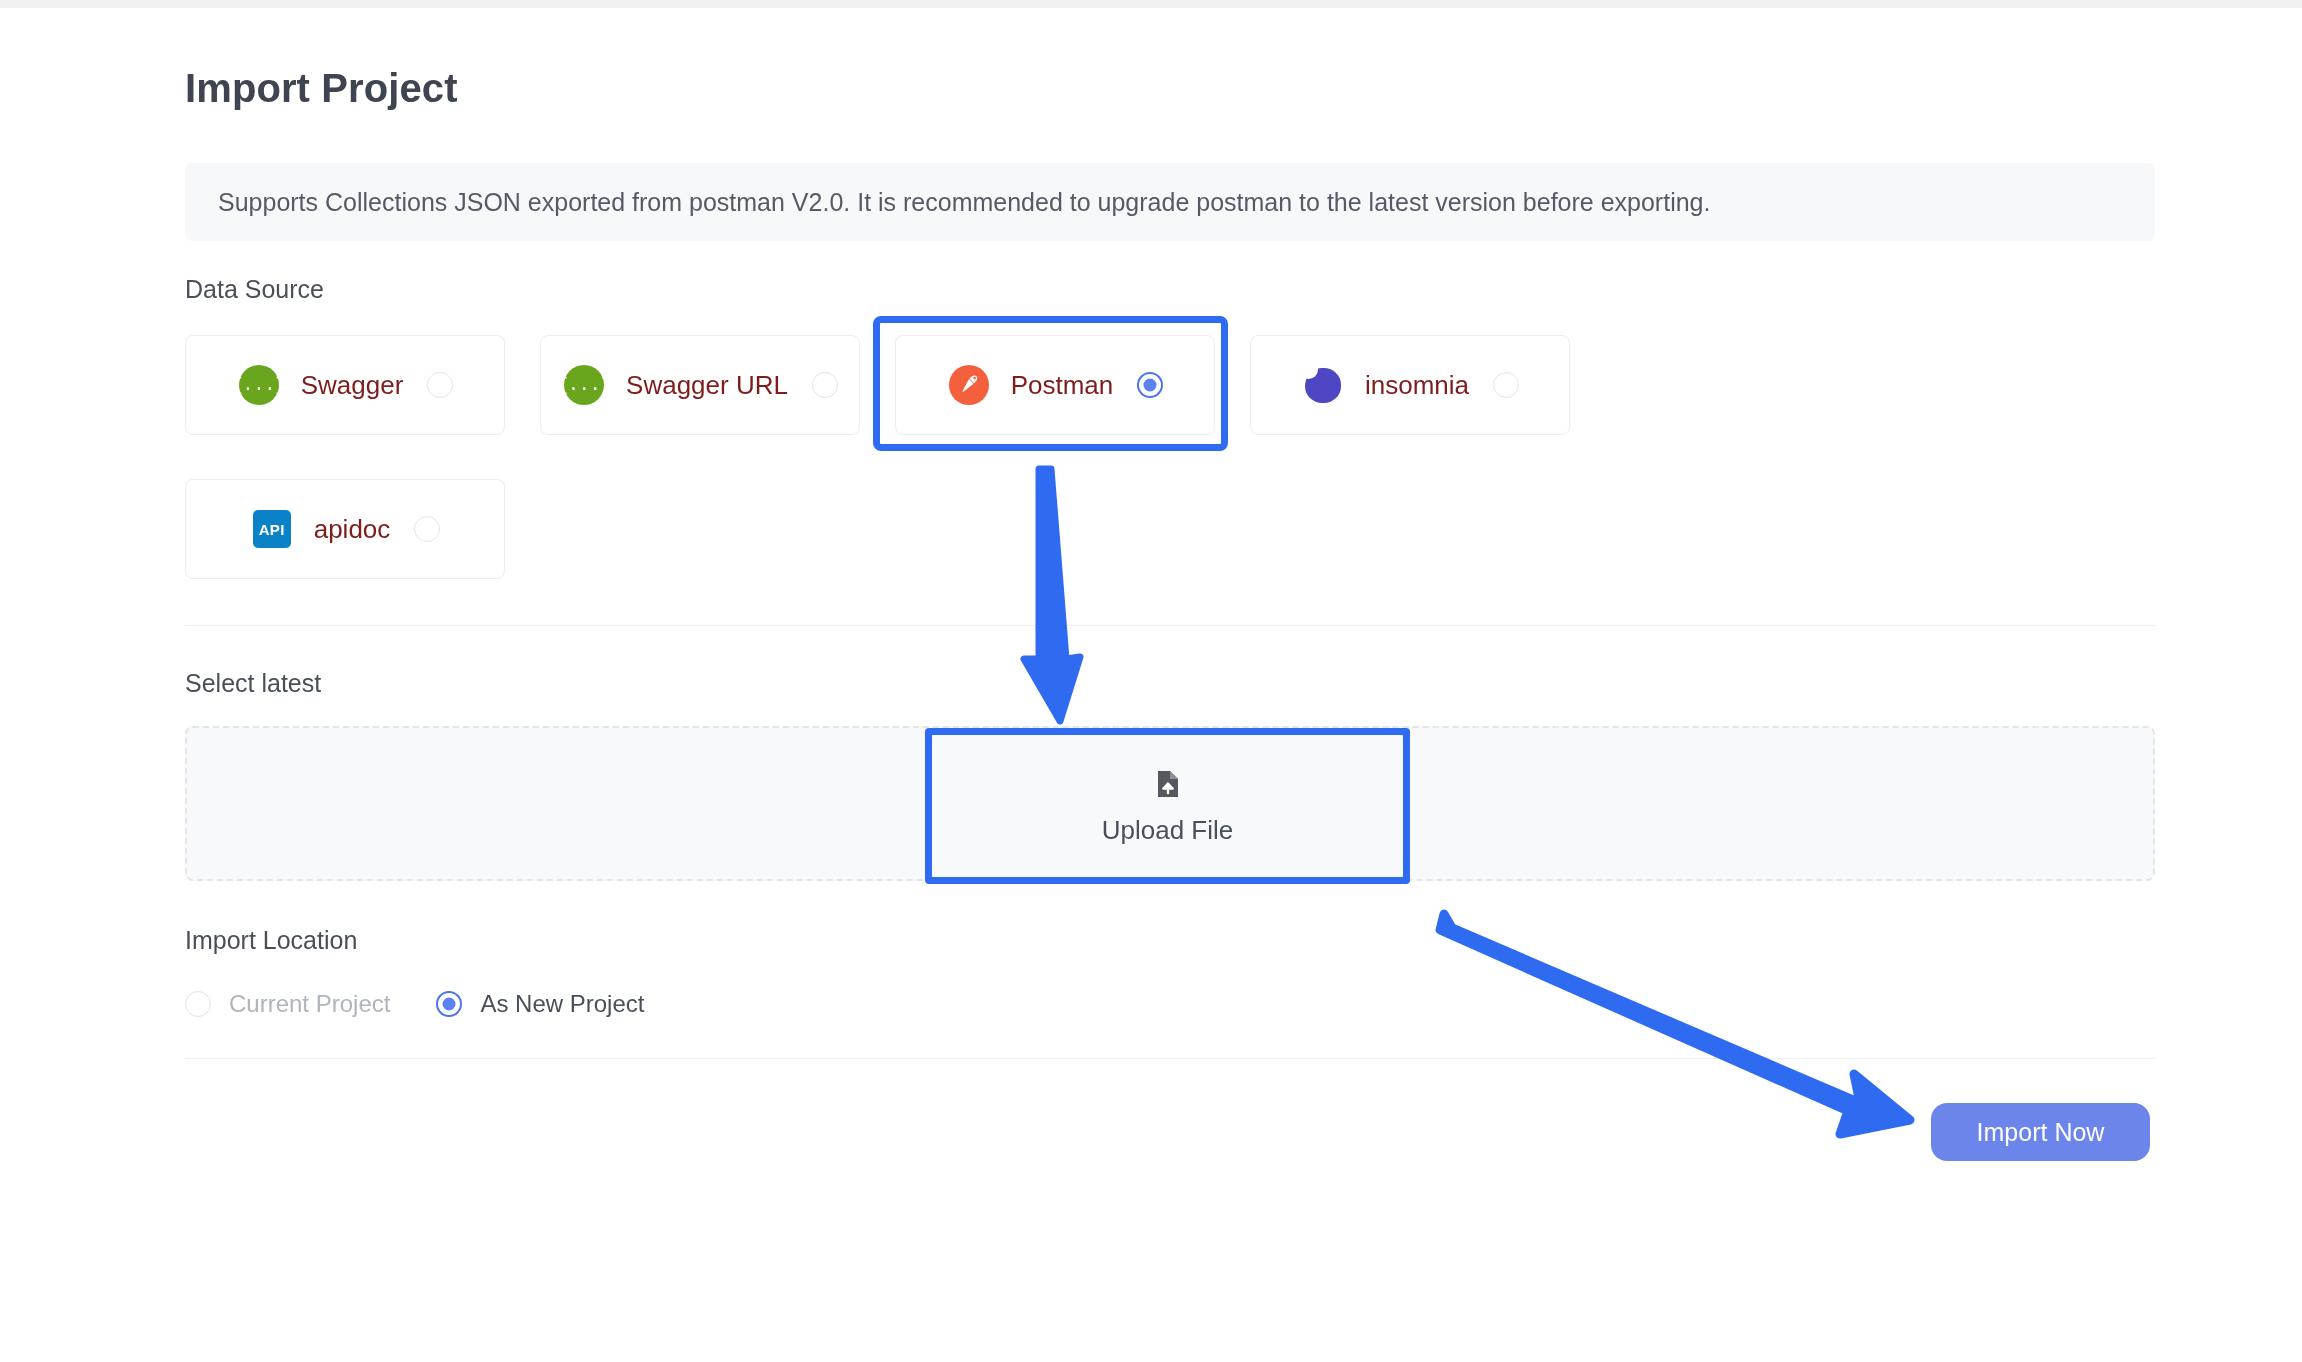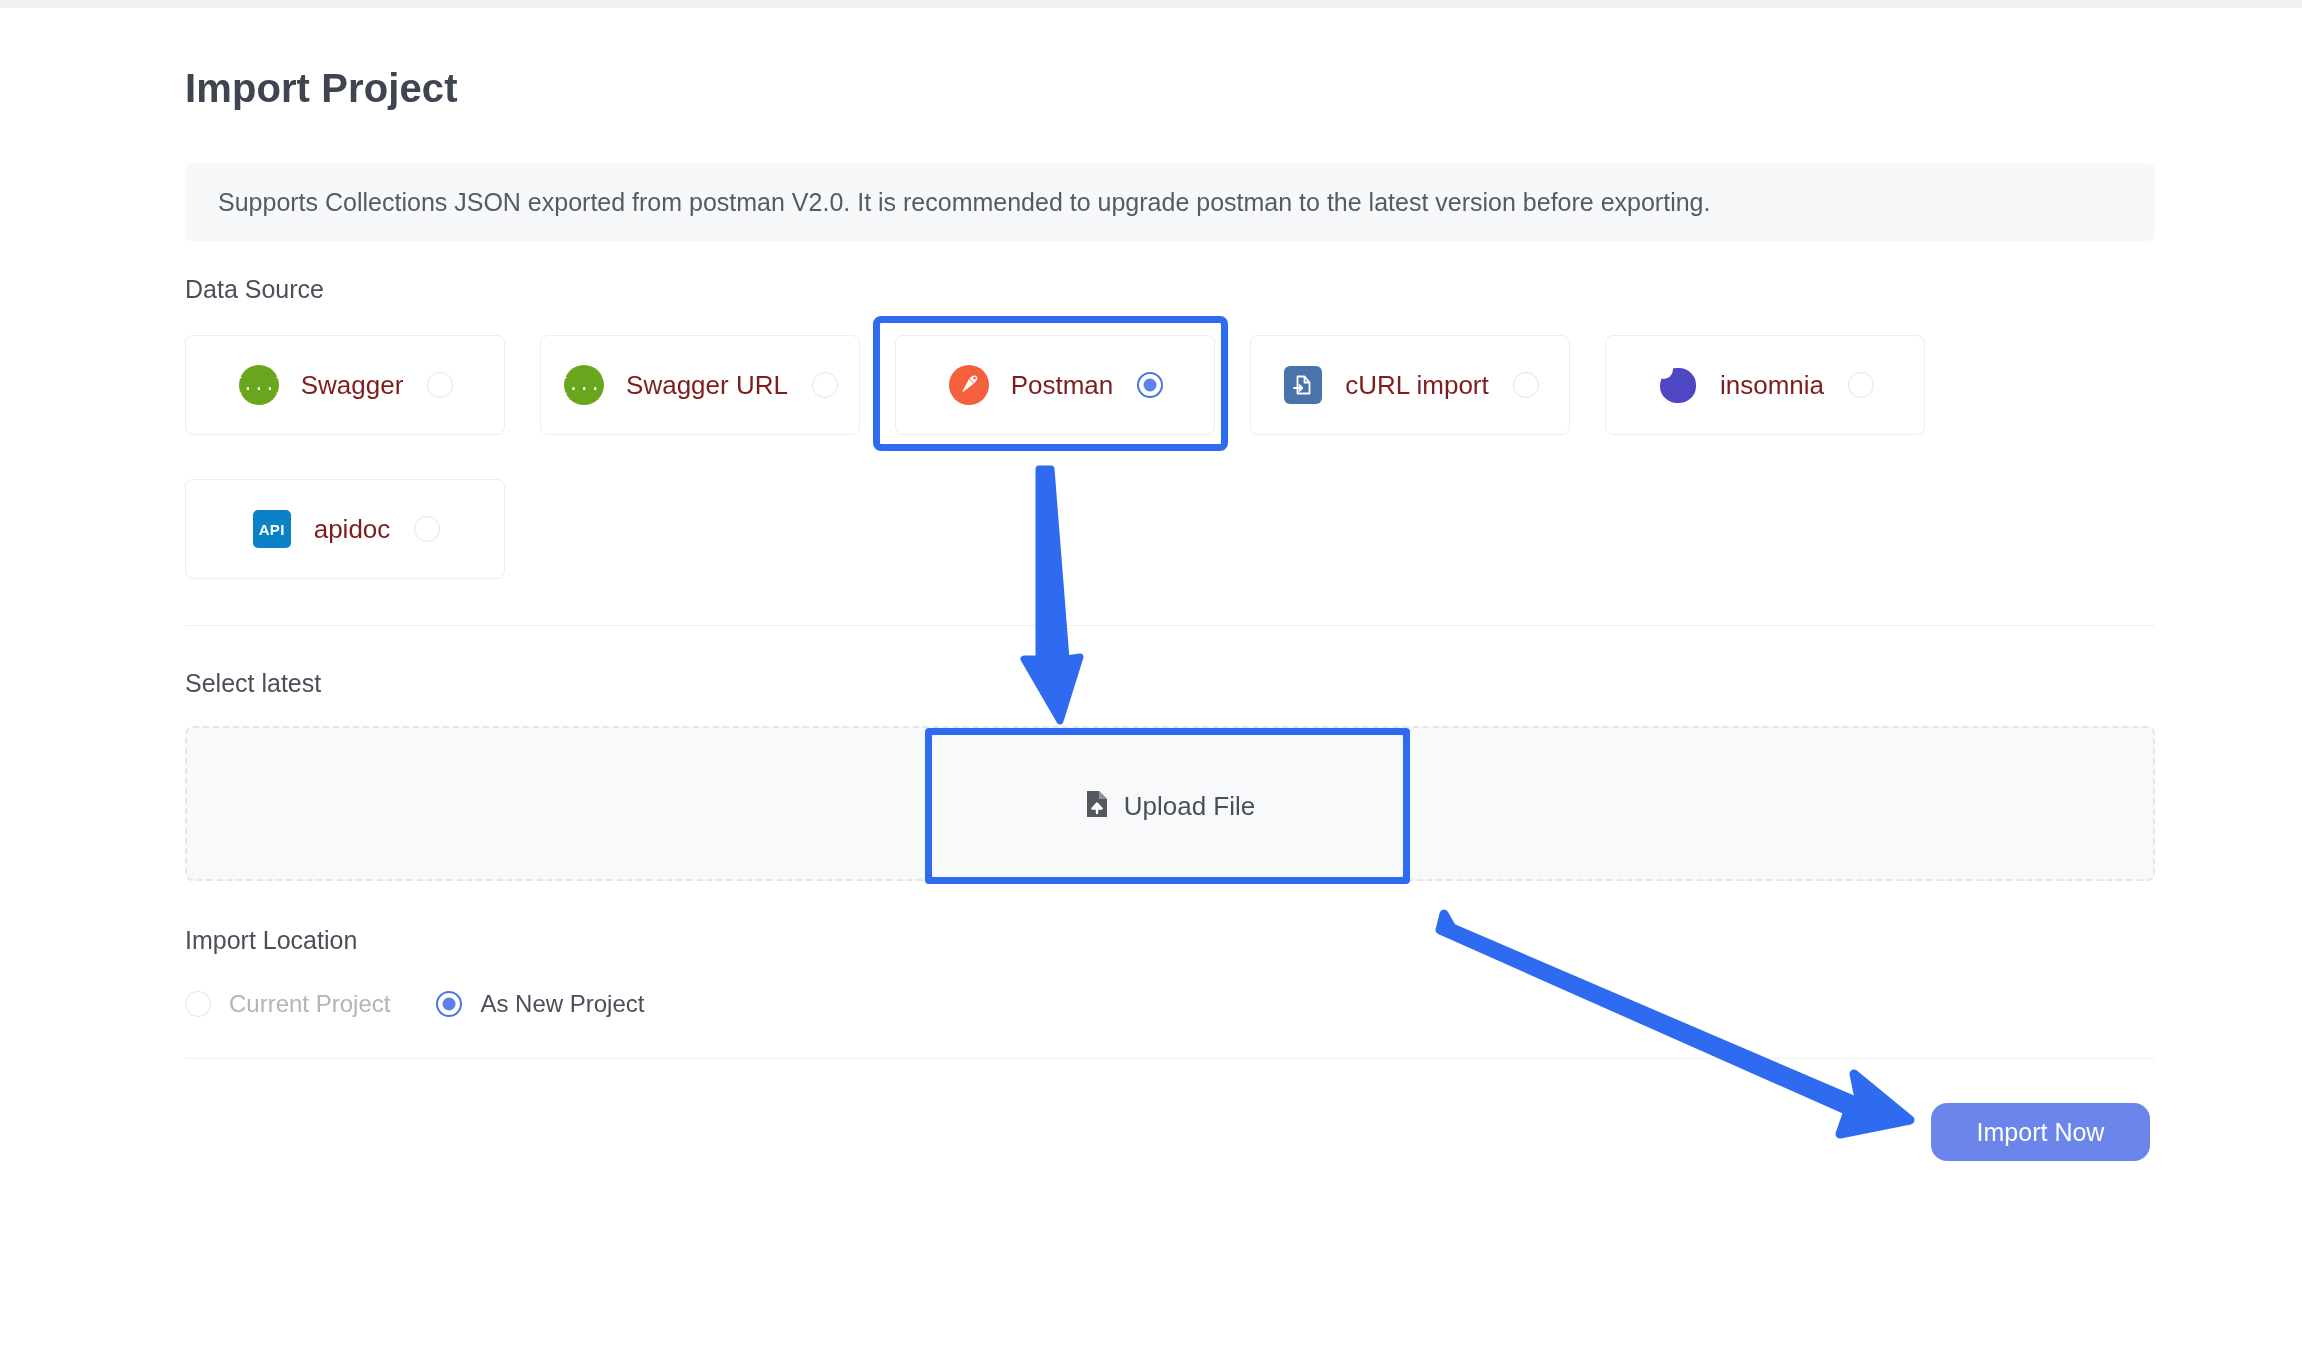--- a/index.html
+++ b/index.html
@@ -210,21 +210,21 @@
   #upload-box {
     position: absolute;
     left: 931px;
     top: 726px;
     width: 473px;
     height: 144px;
     background: #f8f9fb;
     border: 1px solid #e3e5e9;
     border-radius: 4px;
     display: flex;
-    flex-direction: row;
+    flex-direction: column;
     align-items: center;
     justify-content: center;
     gap: 10px;
   }
   #upload-box .upload-label {
     font-size: 26px;
     color: #4a5059;
   }
   
   .annot-box {
@@ -334,33 +334,20 @@
               <path d="M20.0 14.1l4.6 4.6-10.2 8.0c-0.5 0.4-1.2-0.3-0.8-0.8l6.4-11.8z"></path>
               <circle cx="25.6" cy="13.1" r="1.3" fill="#f4603e"></circle>
             </g>
           </svg>
         </span>
       </span>
       <span class="ds-label">Postman</span>
       <span class="radio checked"></span>
     </div>
 
-    <div class="ds-card">
-      <span class="icon-wrap">
-        <span class="icon-curl">
-          <svg width="24" height="24" viewBox="0 0 24 24" aria-hidden="true">
-            <path d="M13.5 3.5h-7v17h12V9.5l-5-6z" fill="none" stroke="#ffffff" stroke-width="1.8" stroke-linejoin="round"></path>
-            <path d="M13.5 3.6v5.9h5.0" fill="none" stroke="#ffffff" stroke-width="1.8" stroke-linejoin="round"></path>
-            <path d="M3.0 15.0h8.2M8.4 12.2l2.9 2.8-2.9 2.8" fill="none" stroke="#ffffff" stroke-width="1.9" stroke-linecap="round" stroke-linejoin="round"></path>
-          </svg>
-        </span>
-      </span>
-      <span class="ds-label">cURL import</span>
-      <span class="radio"></span>
-    </div>
 
     <div class="ds-card">
       <span class="icon-wrap">
         <span class="icon-insomnia">
           <span class="moon"></span>
           <span class="bite"></span>
         </span>
       </span>
       <span class="ds-label">insomnia</span>
       <span class="radio"></span>

